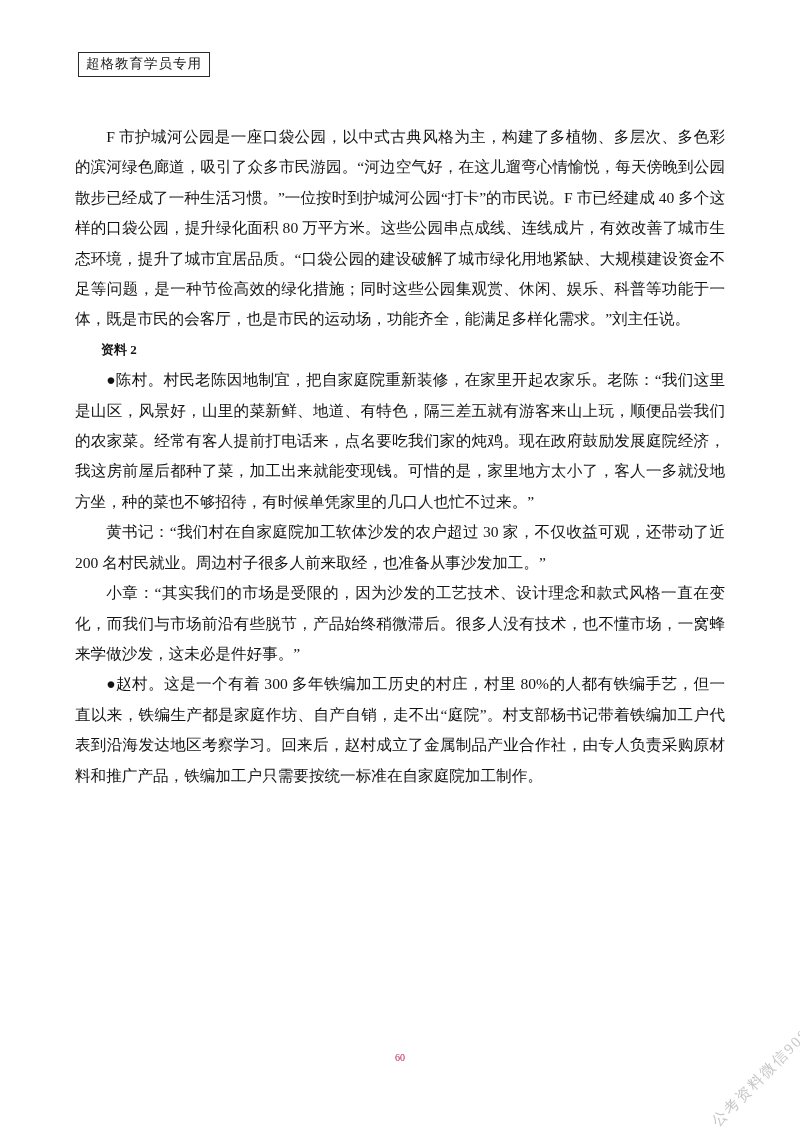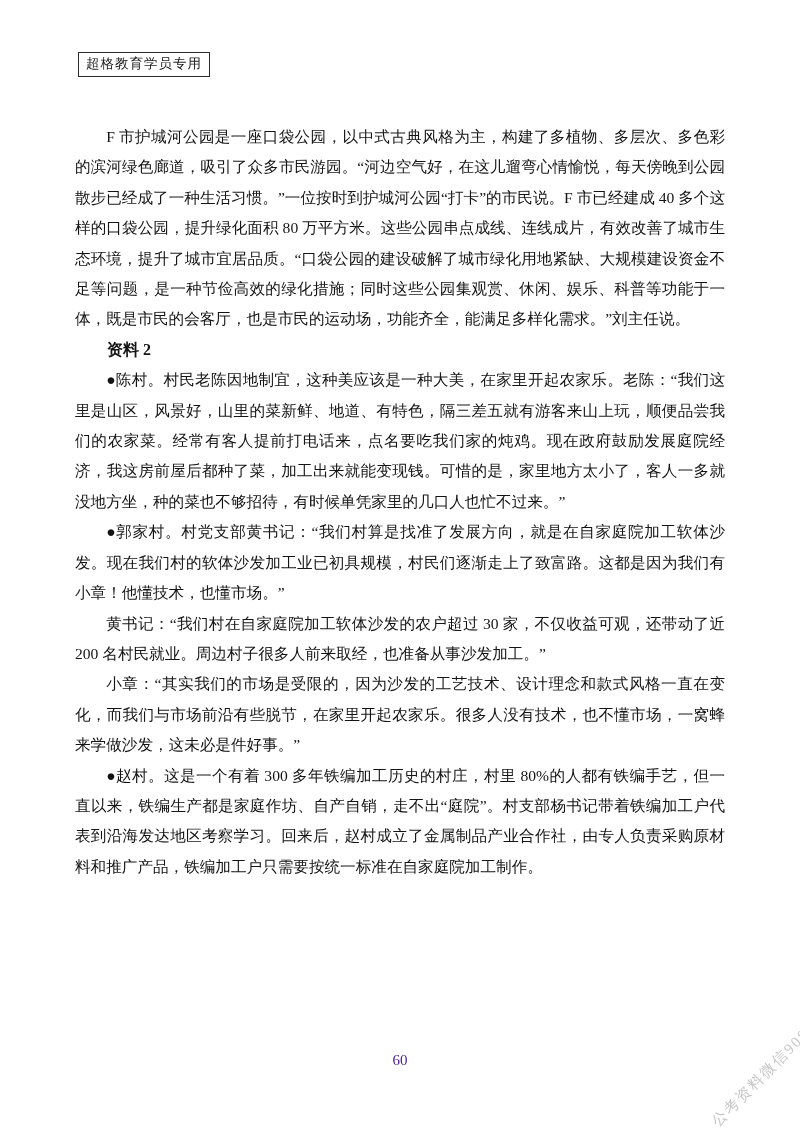--- a/index.html
+++ b/index.html
@@ -41,31 +41,31 @@
     color: #141414;
   }
   .body-text p {
     margin: 0;
     text-indent: 2em;
   }
   .section-heading {
     margin: 0;
     text-indent: 2em;
     font-weight: bold;
-    font-size: 16px;
+    font-size: 13px;
     line-height: 30.4px;
   }
   .footer {
     position: absolute;
     left: 0;
     width: 800px;
     top: 1052px;
     text-align: center;
-    font-size: 15px;
-    color: #4c1d95;
+    font-size: 10px;
+    color: #be185d;
   }
   .watermark {
     position: absolute;
     right: -34px;
     bottom: 48px;
     transform: rotate(-45deg);
     transform-origin: center;
     font-size: 15px;
     letter-spacing: 2px;
     color: #c7c7c7;
@@ -78,24 +78,23 @@
 
 <div class="page">
 
   <div class="header-tag">超格教育学员专用</div>
 
   <div class="body-text">
     <p>F 市护城河公园是一座口袋公园，以中式古典风格为主，构建了多植物、多层次、多色彩的滨河绿色廊道，吸引了众多市民游园。“河边空气好，在这儿遛弯心情愉悦，每天傍晚到公园散步已经成了一种生活习惯。”一位按时到护城河公园“打卡”的市民说。F 市已经建成 40 多个这样的口袋公园，提升绿化面积 80 万平方米。这些公园串点成线、连线成片，有效改善了城市生态环境，提升了城市宜居品质。“口袋公园的建设破解了城市绿化用地紧缺、大规模建设资金不足等问题，是一种节俭高效的绿化措施；同时这些公园集观赏、休闲、娱乐、科普等功能于一体，既是市民的会客厅，也是市民的运动场，功能齐全，能满足多样化需求。”刘主任说。</p>
 
     <h3 class="section-heading">资料 2</h3>
 
-    <p>●陈村。村民老陈因地制宜，这种美应该是一种大美，在家里开起农家乐。老陈：“我们这里是山区，风景好，山里的菜新鲜、地道、有特色，隔三差五就有游客来山上玩，顺便品尝我们的农家菜。经常有客人提前打电话来，点名要吃我们家的炖鸡。现在政府鼓励发展庭院经济，我这房前屋后都种了菜，加工出来就能变现钱。可惜的是，家里地方太小了，客人一多就没地方坐，种的菜也不够招待，有时候单凭家里的几口人也忙不过来。”</p>
-    <p>●郭家村。村党支部黄书记：“我们村算是找准了发展方向，就是在自家庭院加工软体沙发。现在我们村的软体沙发加工业已初具规模，村民们逐渐走上了致富路。这都是因为我们有小章！他懂技术，也懂市场。”</p>
+    <p>●陈村。村民老陈因地制宜，把自家庭院重新装修，在家里开起农家乐。老陈：“我们这里是山区，风景好，山里的菜新鲜、地道、有特色，隔三差五就有游客来山上玩，顺便品尝我们的农家菜。经常有客人提前打电话来，点名要吃我们家的炖鸡。现在政府鼓励发展庭院经济，我这房前屋后都种了菜，加工出来就能变现钱。可惜的是，家里地方太小了，客人一多就没地方坐，种的菜也不够招待，有时候单凭家里的几口人也忙不过来。”</p>
     <p>黄书记：“我们村在自家庭院加工软体沙发的农户超过 30 家，不仅收益可观，还带动了近 200 名村民就业。周边村子很多人前来取经，也准备从事沙发加工。”</p>
-    <p>小章：“其实我们的市场是受限的，因为沙发的工艺技术、设计理念和款式风格一直在变化，而我们与市场前沿有些脱节，在家里开起农家乐。很多人没有技术，也不懂市场，一窝蜂来学做沙发，这未必是件好事。”</p>
+    <p>小章：“其实我们的市场是受限的，因为沙发的工艺技术、设计理念和款式风格一直在变化，而我们与市场前沿有些脱节，产品始终稍微滞后。很多人没有技术，也不懂市场，一窝蜂来学做沙发，这未必是件好事。”</p>
     <p>●赵村。这是一个有着 300 多年铁编加工历史的村庄，村里 80%的人都有铁编手艺，但一直以来，铁编生产都是家庭作坊、自产自销，走不出“庭院”。村支部杨书记带着铁编加工户代表到沿海发达地区考察学习。回来后，赵村成立了金属制品产业合作社，由专人负责采购原材料和推广产品，铁编加工户只需要按统一标准在自家庭院加工制作。</p>
   </div>
 
   <div class="watermark">公考资料微信9082</div>
 
   <div class="footer">60</div>
 
 </div>
 
 </body></html>

